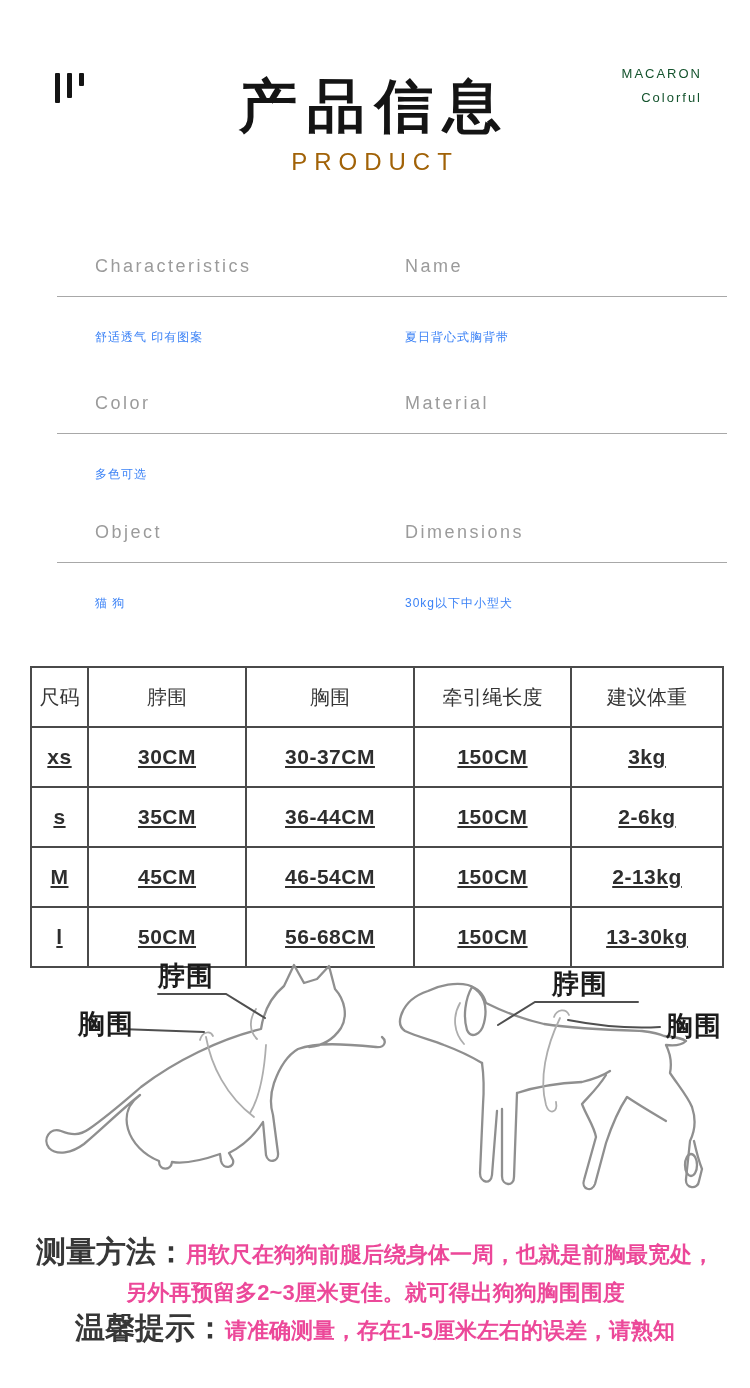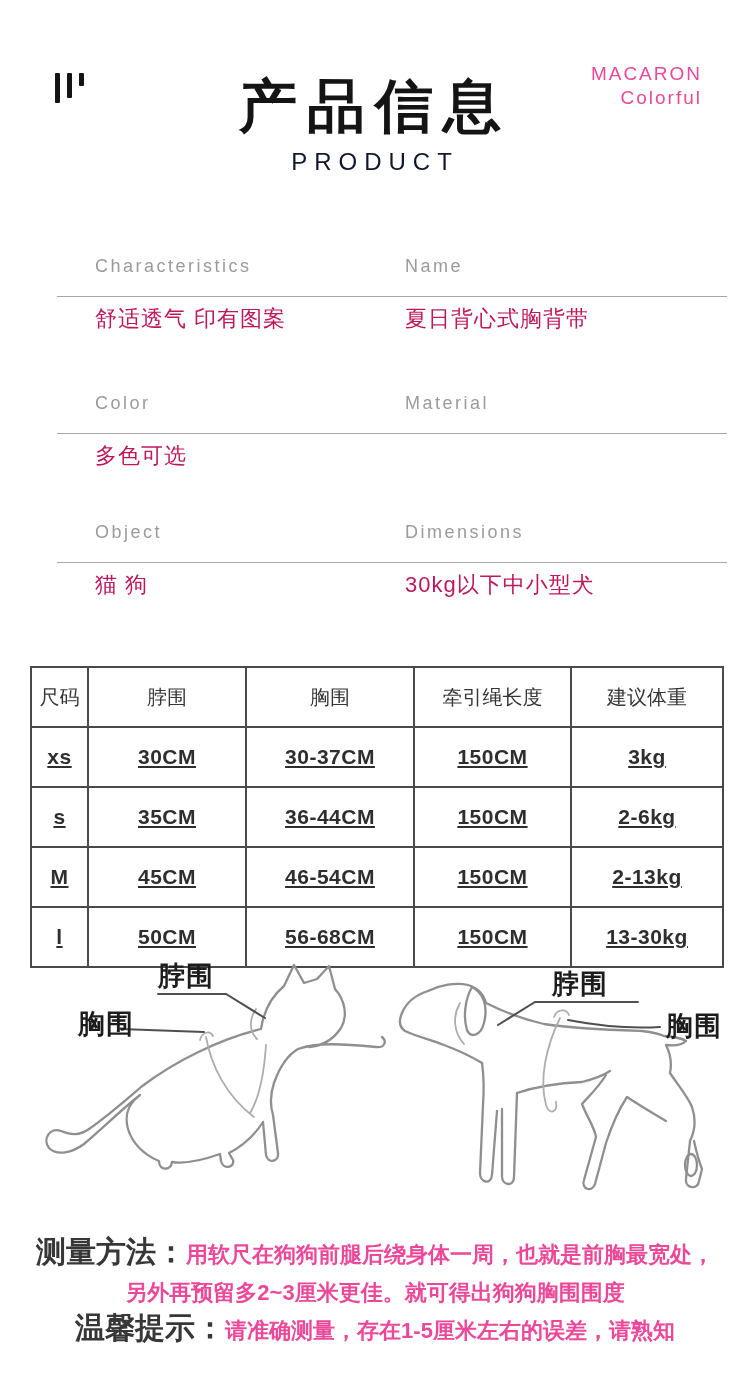--- a/index.html
+++ b/index.html
@@ -12,31 +12,31 @@
   .logo-mark i{display:block;width:5px;background:#141414;border-radius:1px;}
   .logo-mark i:nth-child(1){height:30px;}
   .logo-mark i:nth-child(2){height:25px;}
   .logo-mark i:nth-child(3){height:13px;}
   .main-title{
     position:absolute;left:0;top:68px;width:750px;text-align:center;
     font-size:58px;font-weight:700;letter-spacing:10px;color:#141414;
   }
   .sub-title{
     position:absolute;left:0;top:148px;width:750px;text-align:center;
-    font-size:24px;font-weight:400;letter-spacing:7px;color:#0f172a;
+    font-size:24px;font-weight:400;letter-spacing:7px;color:#a16207;
   }
   .brand{
-    position:absolute;right:48px;top:62px;text-align:right;color:#ec4899;
-    font-size:19px;line-height:24px;letter-spacing:2px;font-weight:400;
+    position:absolute;right:48px;top:62px;text-align:right;color:#14532d;
+    font-size:13px;line-height:24px;letter-spacing:2px;font-weight:400;
   }
   
   .spec-row{position:absolute;left:57px;width:670px;height:96px;}
   .spec-label{position:absolute;top:6px;font-size:18px;letter-spacing:2.5px;color:#9b9b9b;font-weight:500;text-align:right;}
   .spec-divider{position:absolute;left:0;right:0;top:46px;border-top:1px solid #a8a8a8;}
-  .spec-value{position:absolute;top:54px;font-size:22px;color:#be185d;letter-spacing:1px;}
+  .spec-value{position:absolute;top:79px;font-size:12px;color:#3b82f6;letter-spacing:1px;}
   .col-l{left:38px;}
   .col-r{left:348px;}
   
   .size-table{position:absolute;left:30px;top:666px;border-collapse:collapse;table-layout:fixed;}
   .size-table td{
     border:2px solid #4a4a4a;height:50px;text-align:center;vertical-align:middle;
     padding:4px;color:#2e2e2e;
   }
   .size-table .hdr td{font-size:20px;font-weight:500;color:#353535;}
   .size-table .val{font-size:21px;font-weight:600;letter-spacing:0.5px;text-decoration:underline;}

